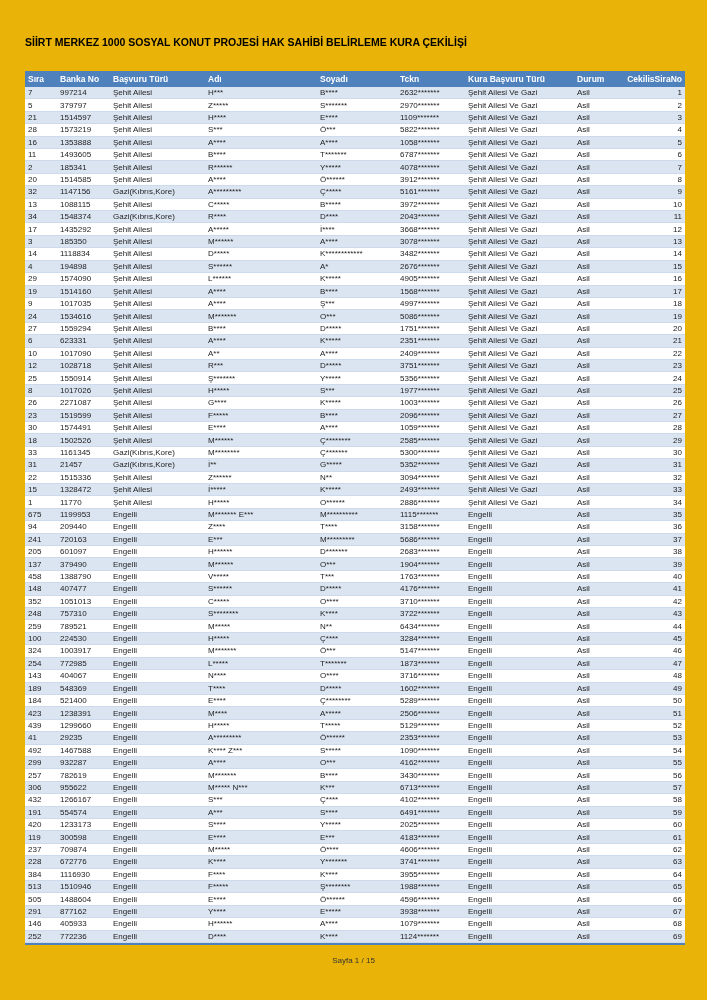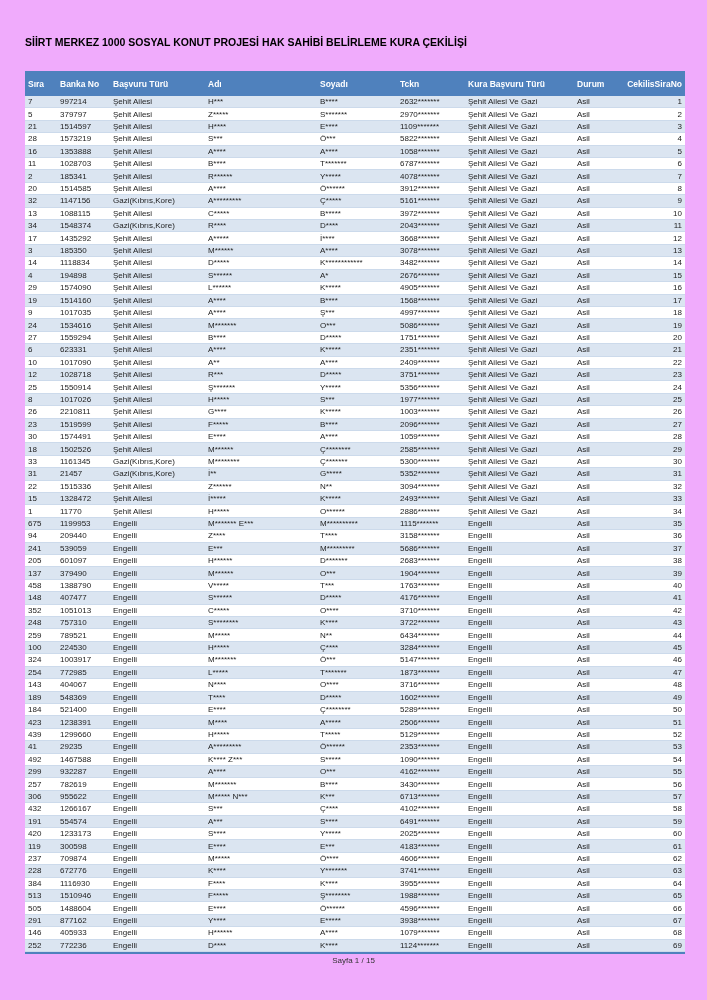--- a/index.html
+++ b/index.html
@@ -1,27 +1,27 @@
 <!DOCTYPE html>
 <html><head>
 <meta charset="utf-8">
 <style>
   html,body { margin:0; padding:0; background:#e9e9e9; }
   .page {
-    position:relative; width:707px; height:1000px; background:#f0abfc;
+    position:relative; width:707px; height:1000px; background:#eab308;
     font-family:"Liberation Sans", sans-serif; overflow:hidden;
     margin:0 auto;
   }
   .doc-title {
     position:absolute; left:25px; top:36px; width:660px;
     font-size:10.5px; font-weight:bold; color:#000000; white-space:nowrap;
   }
   .results-table { position:absolute; left:25px; top:71px; width:660px; }
   .thead {
-    display:flex; height:25px; align-items:center;
+    display:flex; height:16px; align-items:center;
     background:#4f81bd; color:#ffffff; font-weight:bold; font-size:8.5px;
   }
   .tbody { border-bottom:2px solid #4f81bd; }
   .row {
     display:flex; height:12.42px; align-items:center;
     font-size:8px; color:#1c1c1c; background:#ffffff;
     border-bottom:0.5px solid #ccdaeb; box-sizing:border-box;
   }
   .row.band { background:#dbe5f1; }
   .cell, .hcell {
@@ -110,21 +110,21 @@
           <div class="cell c2">Şehit Ailesi</div>
           <div class="cell c3">A****</div>
           <div class="cell c4">A****</div>
           <div class="cell c5">1058*******</div>
           <div class="cell c6">Şehit Ailesi Ve Gazi</div>
           <div class="cell c7">Asil</div>
           <div class="cell c8">5</div>
         </div>
         <div class="row">
           <div class="cell c0">11</div>
-          <div class="cell c1">1028703</div>
+          <div class="cell c1">1493605</div>
           <div class="cell c2">Şehit Ailesi</div>
           <div class="cell c3">B****</div>
           <div class="cell c4">T*******</div>
           <div class="cell c5">6787*******</div>
           <div class="cell c6">Şehit Ailesi Ve Gazi</div>
           <div class="cell c7">Asil</div>
           <div class="cell c8">6</div>
         </div>
         <div class="row band">
           <div class="cell c0">2</div>
@@ -330,21 +330,21 @@
           <div class="cell c2">Şehit Ailesi</div>
           <div class="cell c3">H*****</div>
           <div class="cell c4">S***</div>
           <div class="cell c5">1977*******</div>
           <div class="cell c6">Şehit Ailesi Ve Gazi</div>
           <div class="cell c7">Asil</div>
           <div class="cell c8">25</div>
         </div>
         <div class="row">
           <div class="cell c0">26</div>
-          <div class="cell c1">2210811</div>
+          <div class="cell c1">2271087</div>
           <div class="cell c2">Şehit Ailesi</div>
           <div class="cell c3">G****</div>
           <div class="cell c4">K*****</div>
           <div class="cell c5">1003*******</div>
           <div class="cell c6">Şehit Ailesi Ve Gazi</div>
           <div class="cell c7">Asil</div>
           <div class="cell c8">26</div>
         </div>
         <div class="row band">
           <div class="cell c0">23</div>
@@ -451,21 +451,21 @@
           <div class="cell c2">Engelli</div>
           <div class="cell c3">Z****</div>
           <div class="cell c4">T****</div>
           <div class="cell c5">3158*******</div>
           <div class="cell c6">Engelli</div>
           <div class="cell c7">Asil</div>
           <div class="cell c8">36</div>
         </div>
         <div class="row band">
           <div class="cell c0">241</div>
-          <div class="cell c1">539059</div>
+          <div class="cell c1">720163</div>
           <div class="cell c2">Engelli</div>
           <div class="cell c3">E***</div>
           <div class="cell c4">M*********</div>
           <div class="cell c5">5686*******</div>
           <div class="cell c6">Engelli</div>
           <div class="cell c7">Asil</div>
           <div class="cell c8">37</div>
         </div>
         <div class="row">
           <div class="cell c0">205</div>

